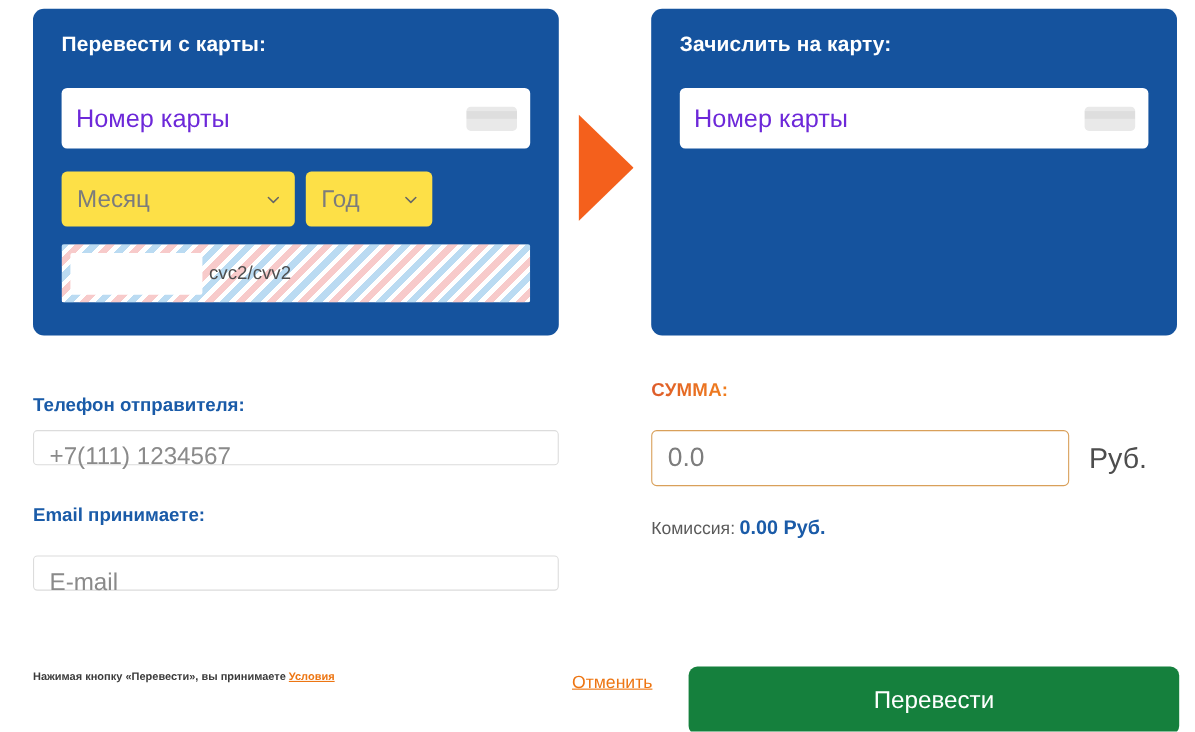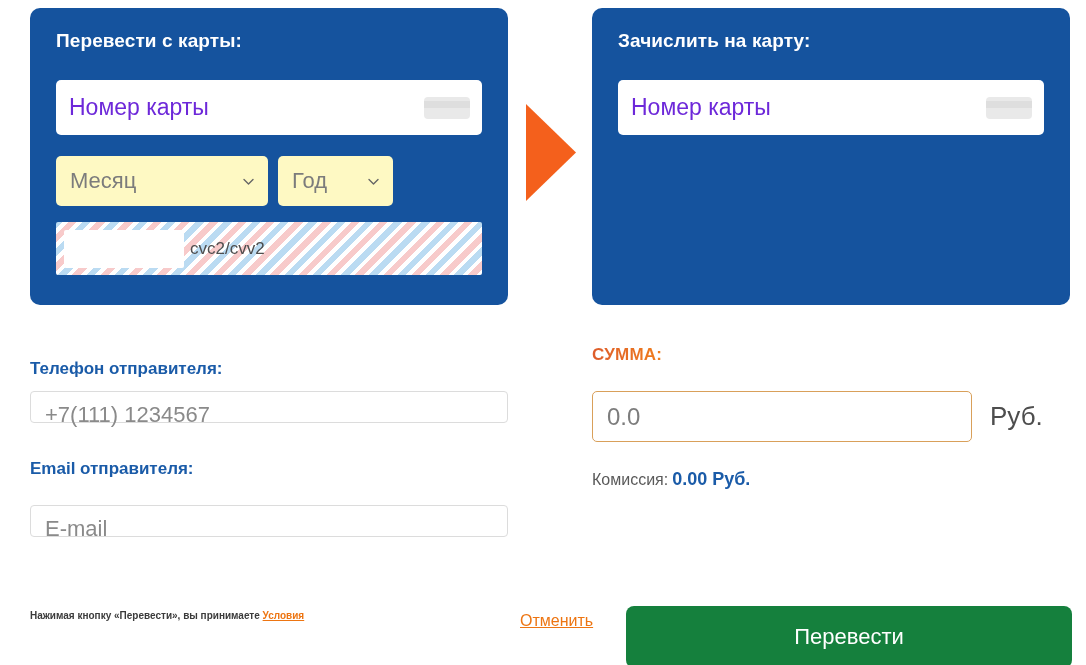--- a/index.html
+++ b/index.html
@@ -80,21 +80,21 @@
     left: 0;
     top: 4px;
     width: 100%;
     height: 7px;
     background: #dedede;
   }
 
   
   .select-box {
     position: absolute;
-    background: #fef9c3;
+    background: #fde047;
     border-radius: 5px;
     height: 50px;
     box-sizing: border-box;
   }
   #select-month { left: 26px;  top: 148px; width: 212px; }
   #select-year  { left: 248px; top: 148px; width: 115px; }
 
   .select-label {
     position: absolute;
     left: 14px;
@@ -360,21 +360,21 @@
         <span class="stripe"></span>
       </span>
     </div>
   </div>
 
   <div class="field-label" id="label-phone">Телефон отправителя:</div>
   <div class="text-input" id="input-phone">
     <span class="ph">+7(111) 1234567</span>
   </div>
 
-  <div class="field-label" id="label-email">Email отправителя:</div>
+  <div class="field-label" id="label-email">Email принимаете:</div>
   <div class="text-input" id="input-email">
     <span class="ph">E-mail</span>
   </div>
 
   <div id="label-summa">СУММА:</div>
 
   <div id="input-amount">
     <span class="ph">0.0</span>
   </div>
   <div id="amount-currency">Руб.</div>

